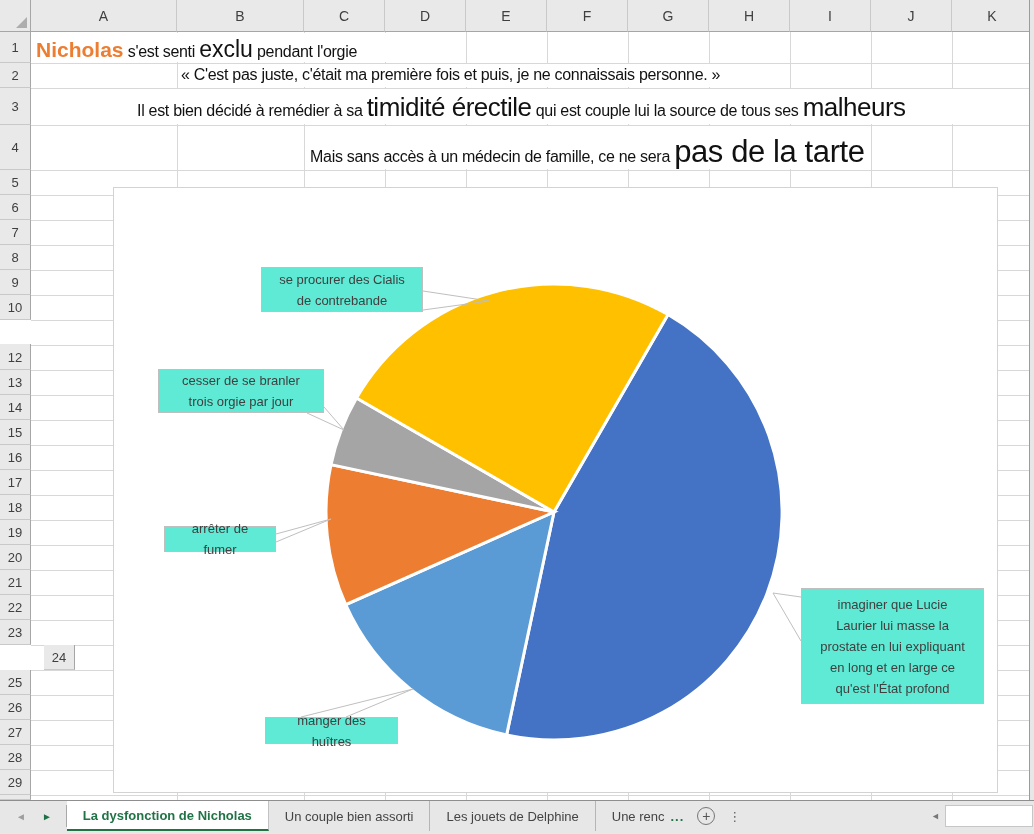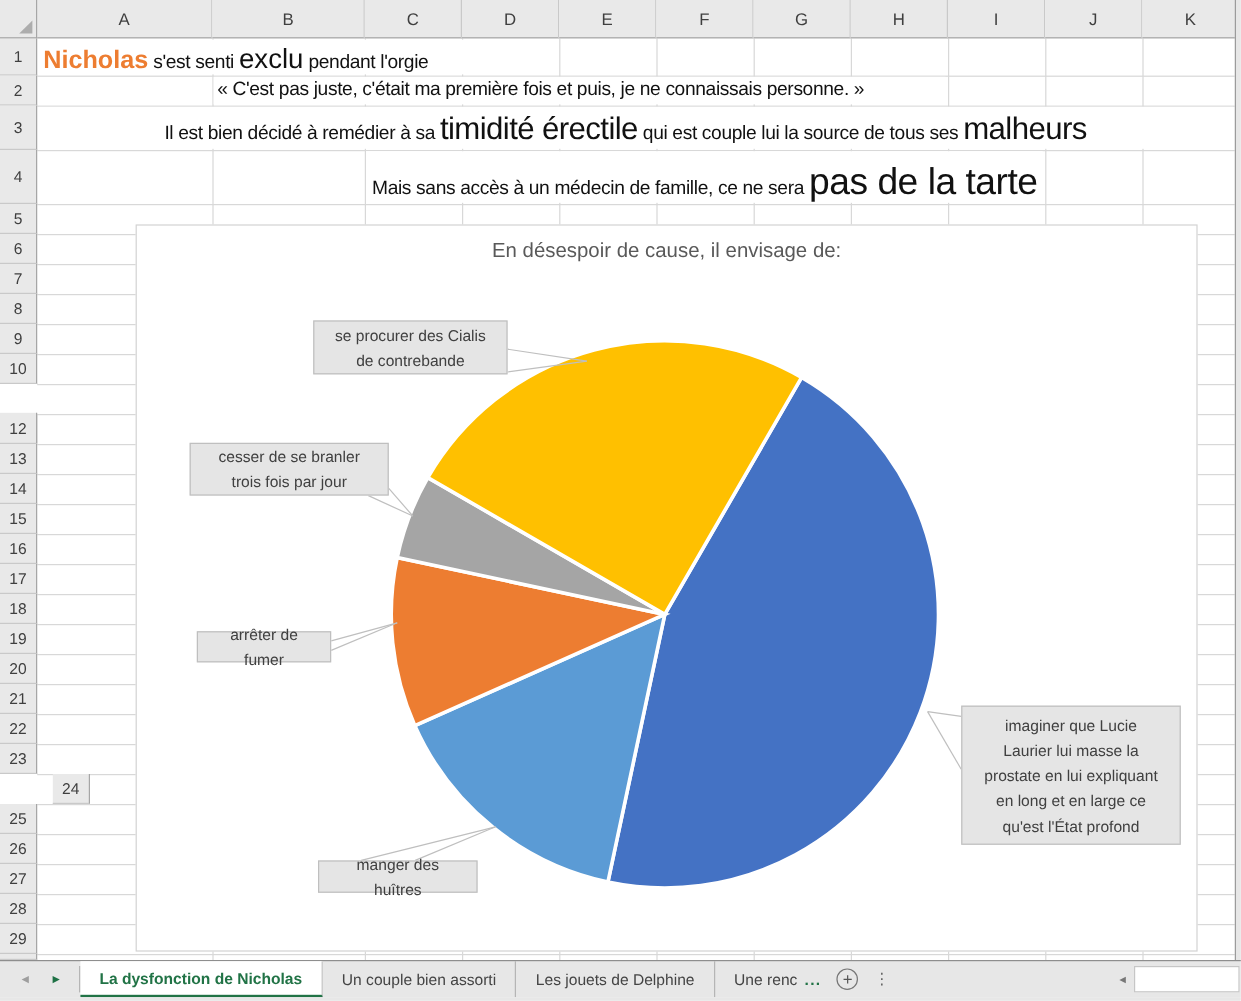--- a/index.html
+++ b/index.html
@@ -24,21 +24,21 @@
   .t-n16{font-size:16px;letter-spacing:-.3px}
   .t-big{font-size:26px;letter-spacing:-.5px}
   .t-big23{font-size:31px;letter-spacing:-.4px}
   .t-name{font-size:21px;font-weight:bold;color:#ED7D31}
   .t-exclu{font-size:23px}
   
   .chart{position:absolute;left:113px;top:187px;width:885px;height:606px;background:#fff;
          border:1px solid #D3D3D3;box-sizing:border-box;z-index:4}
   .chart-title{position:absolute;left:0;right:0;top:11px;text-align:center;font-size:17px;color:#595959}
   .chart svg{position:absolute;left:0;top:0}
-  .callout{position:absolute;background:#e5e5e5;border:1px solid #BFBFBF;color:#404040;
+  .callout{position:absolute;background:#5eead4;border:1px solid #BFBFBF;color:#404040;
            font-size:13px;line-height:21px;text-align:center;box-sizing:border-box;
            display:flex;align-items:center;justify-content:center;padding:1px 16px;z-index:2}
   
   .rstrip{position:absolute;left:1029px;top:0;width:5px;height:800px;background:#E7E7E7;
           border-left:1px solid #9B9B9B;box-sizing:border-box;z-index:7}
   
   .tabbar{position:absolute;left:0;top:800px;width:1034px;height:31px;background:#E7E7E7;
           border-top:1px solid #8E8E8E;box-sizing:border-box;display:flex;align-items:stretch;z-index:8}
   .navarrows{display:flex;align-items:center;gap:16px;padding:0 14px 0 16px}
   .nav-left{font-size:10px;color:#9E9E9E}
@@ -165,21 +165,20 @@
   <span class="t-n16">« C'est pas juste, c'était ma première fois et puis, je ne connaissais personne. »</span>
 </div>
 <div class="rtext" style="left:137px;top:92px">
   <span class="t-n15">Il est bien décidé à remédier à sa </span><span class="t-big">timidité érectile</span><span class="t-n15"> qui est couple lui la source de tous ses </span><span class="t-big">malheurs</span>
 </div>
 <div class="rtext" style="left:310px;top:134px">
   <span class="t-n16">Mais sans accès à un médecin de famille, ce ne sera </span><span class="t-big23">pas de la tarte</span>
 </div>
 
 <div class="chart">
-  <div class="chart-title">En désespoir de cause, il envisage de:</div>
   <svg id="pieSvg" width="885" height="606" viewBox="0 0 885 606">
     <g id="pieG">
         <path d="M440,324 L554.0,126.5 A228,228 0 0 1 392.6,547.0 Z" fill="#4472C4" stroke="#fff" stroke-width="3"></path>
         <path d="M440,324 L392.6,547.0 A228,228 0 0 1 231.7,416.7 Z" fill="#5B9BD5" stroke="#fff" stroke-width="3"></path>
         <path d="M440,324 L231.7,416.7 A228,228 0 0 1 217.0,276.6 Z" fill="#ED7D31" stroke="#fff" stroke-width="3"></path>
         <path d="M440,324 L217.0,276.6 A228,228 0 0 1 242.5,210.0 Z" fill="#A5A5A5" stroke="#fff" stroke-width="3"></path>
         <path d="M440,324 L242.5,210.0 A228,228 0 0 1 554.0,126.5 Z" fill="#FFC000" stroke="#fff" stroke-width="3"></path>
       </g>
     <g stroke="#BFBFBF" stroke-width="1">
       <line x1="309" y1="103" x2="375" y2="113"></line>
@@ -188,21 +187,21 @@
         <line x1="210" y1="219" x2="230" y2="242"></line>
       <line x1="162" y1="346" x2="217" y2="331"></line>
         <line x1="162" y1="354" x2="217" y2="331"></line>
       <line x1="187" y1="529" x2="299" y2="501"></line>
         <line x1="232" y1="529" x2="299" y2="501"></line>
       <line x1="687" y1="409" x2="659" y2="405"></line>
         <line x1="687" y1="453" x2="659" y2="405"></line>
     </g>
   </svg>
   <div class="callout" style="left:147px;top:79px;width:162px;height:45px">se procurer des Cialis de contrebande</div>
-  <div class="callout" style="left:44px;top:181px;width:166px;height:44px">cesser de se branler trois fois par jour</div>
+  <div class="callout" style="left:44px;top:181px;width:166px;height:44px">cesser de se branler trois orgie par jour</div>
   <div class="callout" style="left:50px;top:338px;width:112px;height:26px">arrêter de fumer</div>
   <div class="callout" style="left:151px;top:529px;width:133px;height:27px">manger des huîtres</div>
   <div class="callout" style="left:687px;top:400px;width:183px;height:116px">imaginer que Lucie Laurier lui masse la prostate en lui expliquant en long et en large ce qu'est l'État profond</div>
 </div>
 
 <div class="rstrip"></div>
 
 <div class="tabbar">
   <div class="navarrows">
     <span class="nav-left">◄</span>

